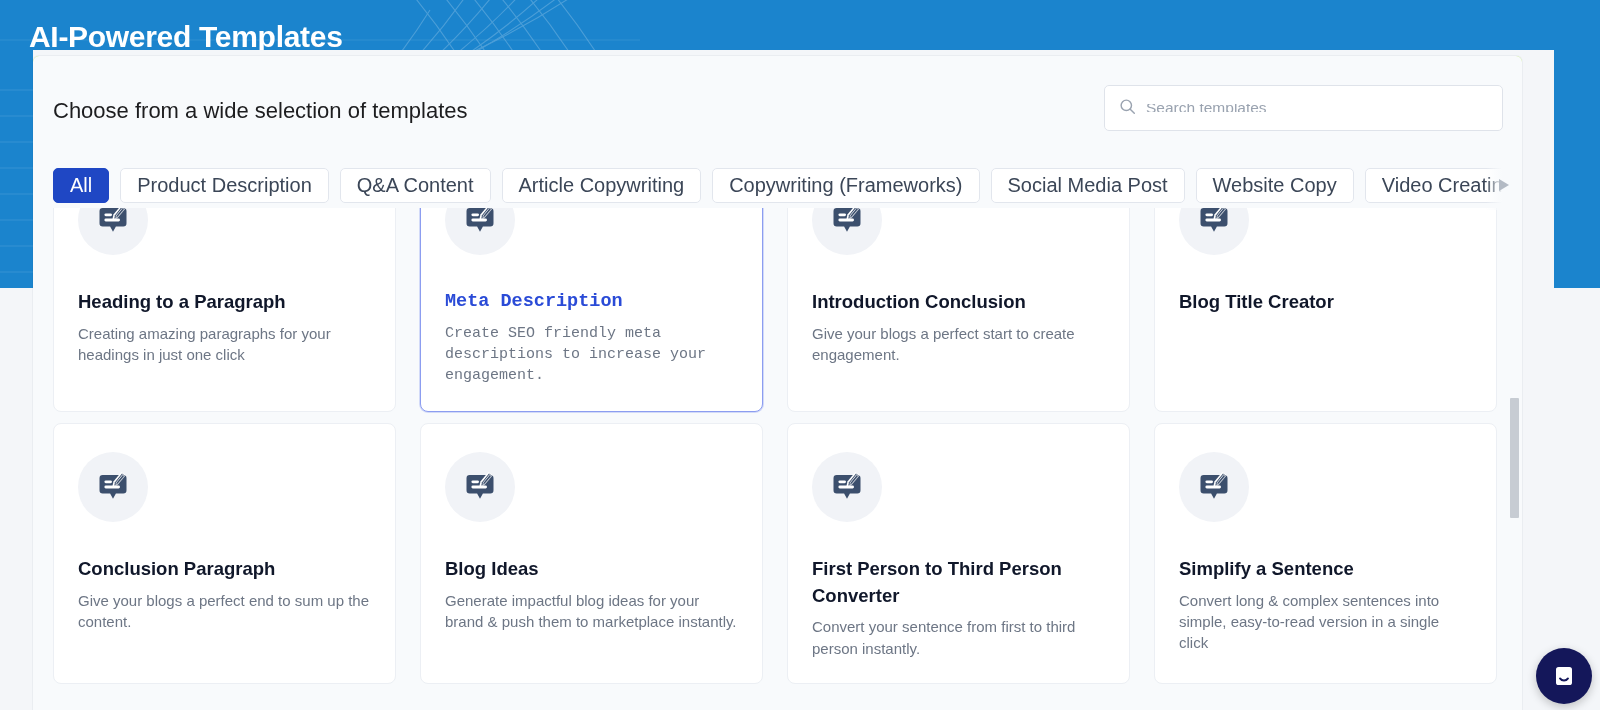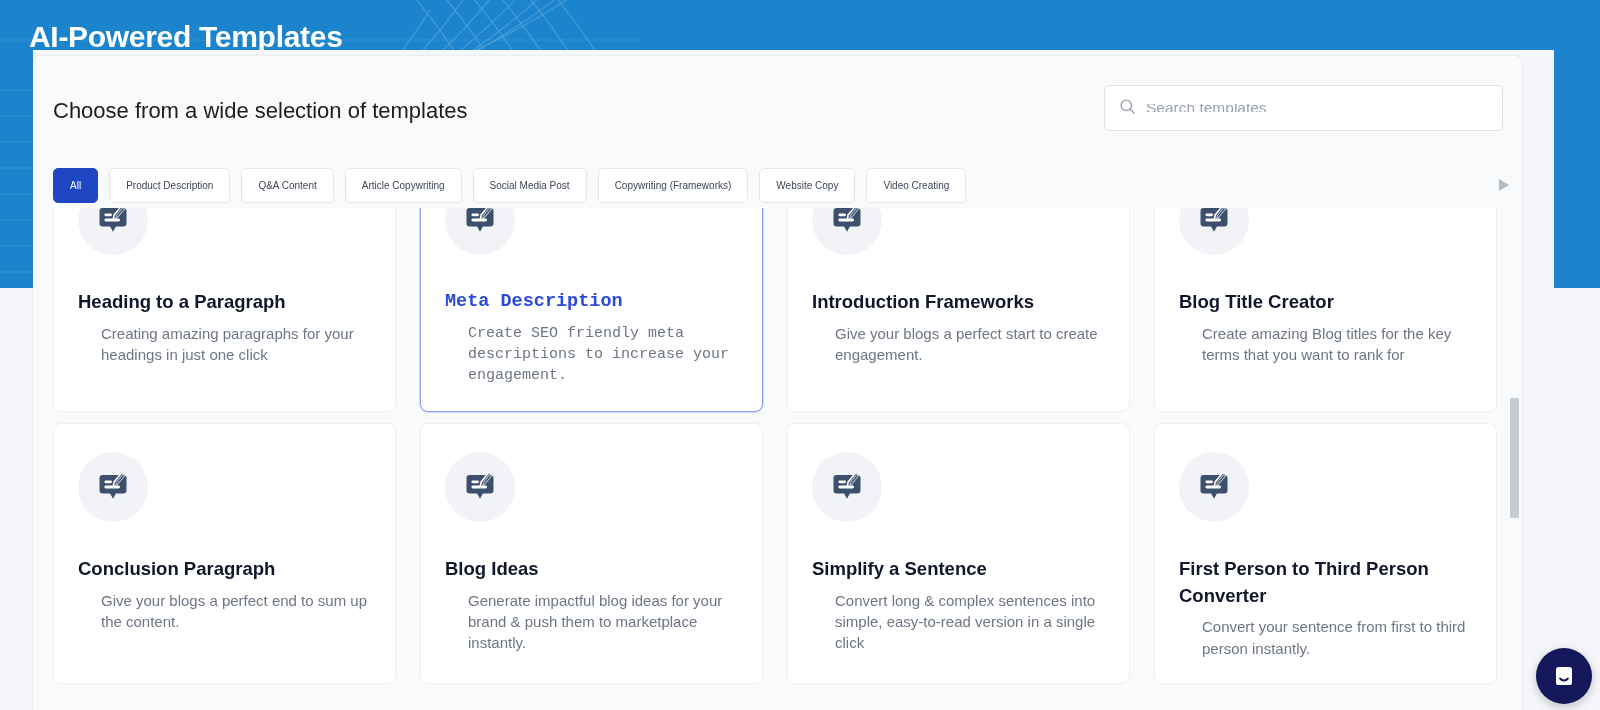--- a/index.html
+++ b/index.html
@@ -156,21 +156,21 @@
   }
   .tab {
     height: 35px;
     display: inline-flex;
     align-items: center;
     padding: 16px 16px;
     border-radius: 5px;
     border: 1px solid #e2e6ed;
     background: #ffffff;
     color: #3b4657;
-    font-size: 10px;
+    font-size: 20px;
     cursor: pointer;
     flex: 0 0 auto;
   }
   .tab.active {
     background: #1f47c4;
     border-color: #1f47c4;
     color: #ffffff;
   }
   .tabs-next {
     position: absolute;
@@ -232,21 +232,20 @@
     font-weight: bold;
     color: #10172a;
     line-height: 1.45;
     margin-bottom: 7px;
   }
   .card.selected .card-title { color: #2a4bd7; }
   .card-desc {
     font-size: 15px;
     color: #6d7685;
     line-height: 1.42;
-    margin-left: 23px;
   }
 
   
   .vscroll-track {
     position: absolute;
     right: 2px;
     top: 152px;
     width: 11px;
     height: 502px;
     background: transparent;
@@ -347,22 +346,22 @@
         </span>
         <input class="search-input" type="text" placeholder="Search templates" style="">
       </div>
 
       <div class="tabs-row">
         <div class="tabs-strip" id="tabs-strip">
             <div class="tab active">All</div>
             <div class="tab">Product Description</div>
             <div class="tab">Q&amp;A Content</div>
             <div class="tab">Article Copywriting</div>
+            <div class="tab">Copywriting (Frameworks)</div>
             <div class="tab">Social Media Post</div>
-            <div class="tab">Copywriting (Frameworks)</div>
             <div class="tab">Website Copy</div>
             <div class="tab">Video Creating</div>
           </div>
       </div>
       <div class="tabs-next">
         <svg width="14" height="16" viewBox="0 0 14 16">
           <polygon points="2,2 12,8 2,14" fill="#b3bac4"></polygon>
         </svg>
       </div>
     </div>
@@ -404,37 +403,36 @@
               <svg width="40" height="40" viewBox="0 0 40 40">
                 <path d="M6.5 11.2 a3.2 3.2 0 0 1 3.2-3.2 h20.6 a3.2 3.2 0 0 1 3.2 3.2 v12.1 a3.2 3.2 0 0 1 -3.2 3.2 h-7.4 l-2.9 5.2 -2.9 -5.2 h-7.4 a3.2 3.2 0 0 1 -3.2 -3.2 z" fill="#3c4f6d"></path>
                 <rect x="11.4" y="13.4" width="7.6" height="2.9" rx="1.45" fill="#ffffff"></rect>
                 <rect x="11.4" y="18.6" width="15.6" height="2.9" rx="1.45" fill="#ffffff"></rect>
                 <path d="M28.4 5.0 l4.3 3.2 -8.4 10.0 -4.9 1.3 1.0 -4.9 z" fill="#ffffff"></path>
                 <path d="M29.0 6.4 l3.1 2.3 -7.5 8.9 -3.3 0.9 0.7 -3.3 z" fill="#3c4f6d"></path>
                 <path d="M29.6 7.3 l2.1 1.6 -7.0 8.3 -2.2 0.6 0.5 -2.2 z" fill="#ffffff"></path>
                 <path d="M29.8 8.0 l1.3 1.0 -6.5 7.7 -1.4 0.4 0.3 -1.4 z" fill="#3c4f6d"></path>
               </svg>
             </div>
-            <div class="card-title">Introduction Frameworks</div>
+            <div class="card-title">Introduction Conclusion</div>
             <div class="card-desc">Give your blogs a perfect start to create engagement.</div>
           </div>
           <div class="card">
             <div class="card-icon-circle">
               <svg width="40" height="40" viewBox="0 0 40 40">
                 <path d="M6.5 11.2 a3.2 3.2 0 0 1 3.2-3.2 h20.6 a3.2 3.2 0 0 1 3.2 3.2 v12.1 a3.2 3.2 0 0 1 -3.2 3.2 h-7.4 l-2.9 5.2 -2.9 -5.2 h-7.4 a3.2 3.2 0 0 1 -3.2 -3.2 z" fill="#3c4f6d"></path>
                 <rect x="11.4" y="13.4" width="7.6" height="2.9" rx="1.45" fill="#ffffff"></rect>
                 <rect x="11.4" y="18.6" width="15.6" height="2.9" rx="1.45" fill="#ffffff"></rect>
                 <path d="M28.4 5.0 l4.3 3.2 -8.4 10.0 -4.9 1.3 1.0 -4.9 z" fill="#ffffff"></path>
                 <path d="M29.0 6.4 l3.1 2.3 -7.5 8.9 -3.3 0.9 0.7 -3.3 z" fill="#3c4f6d"></path>
                 <path d="M29.6 7.3 l2.1 1.6 -7.0 8.3 -2.2 0.6 0.5 -2.2 z" fill="#ffffff"></path>
                 <path d="M29.8 8.0 l1.3 1.0 -6.5 7.7 -1.4 0.4 0.3 -1.4 z" fill="#3c4f6d"></path>
               </svg>
             </div>
             <div class="card-title">Blog Title Creator</div>
-            <div class="card-desc">Create amazing Blog titles for the key terms that you want to rank for</div>
           </div>
           <div class="card">
             <div class="card-icon-circle">
               <svg width="40" height="40" viewBox="0 0 40 40">
                 <path d="M6.5 11.2 a3.2 3.2 0 0 1 3.2-3.2 h20.6 a3.2 3.2 0 0 1 3.2 3.2 v12.1 a3.2 3.2 0 0 1 -3.2 3.2 h-7.4 l-2.9 5.2 -2.9 -5.2 h-7.4 a3.2 3.2 0 0 1 -3.2 -3.2 z" fill="#3c4f6d"></path>
                 <rect x="11.4" y="13.4" width="7.6" height="2.9" rx="1.45" fill="#ffffff"></rect>
                 <rect x="11.4" y="18.6" width="15.6" height="2.9" rx="1.45" fill="#ffffff"></rect>
                 <path d="M28.4 5.0 l4.3 3.2 -8.4 10.0 -4.9 1.3 1.0 -4.9 z" fill="#ffffff"></path>
                 <path d="M29.0 6.4 l3.1 2.3 -7.5 8.9 -3.3 0.9 0.7 -3.3 z" fill="#3c4f6d"></path>
                 <path d="M29.6 7.3 l2.1 1.6 -7.0 8.3 -2.2 0.6 0.5 -2.2 z" fill="#ffffff"></path>
@@ -464,37 +462,37 @@
               <svg width="40" height="40" viewBox="0 0 40 40">
                 <path d="M6.5 11.2 a3.2 3.2 0 0 1 3.2-3.2 h20.6 a3.2 3.2 0 0 1 3.2 3.2 v12.1 a3.2 3.2 0 0 1 -3.2 3.2 h-7.4 l-2.9 5.2 -2.9 -5.2 h-7.4 a3.2 3.2 0 0 1 -3.2 -3.2 z" fill="#3c4f6d"></path>
                 <rect x="11.4" y="13.4" width="7.6" height="2.9" rx="1.45" fill="#ffffff"></rect>
                 <rect x="11.4" y="18.6" width="15.6" height="2.9" rx="1.45" fill="#ffffff"></rect>
                 <path d="M28.4 5.0 l4.3 3.2 -8.4 10.0 -4.9 1.3 1.0 -4.9 z" fill="#ffffff"></path>
                 <path d="M29.0 6.4 l3.1 2.3 -7.5 8.9 -3.3 0.9 0.7 -3.3 z" fill="#3c4f6d"></path>
                 <path d="M29.6 7.3 l2.1 1.6 -7.0 8.3 -2.2 0.6 0.5 -2.2 z" fill="#ffffff"></path>
                 <path d="M29.8 8.0 l1.3 1.0 -6.5 7.7 -1.4 0.4 0.3 -1.4 z" fill="#3c4f6d"></path>
               </svg>
             </div>
+            <div class="card-title">First Person to Third Person Converter</div>
+            <div class="card-desc">Convert your sentence from first to third person instantly.</div>
+          </div>
+          <div class="card">
+            <div class="card-icon-circle">
+              <svg width="40" height="40" viewBox="0 0 40 40">
+                <path d="M6.5 11.2 a3.2 3.2 0 0 1 3.2-3.2 h20.6 a3.2 3.2 0 0 1 3.2 3.2 v12.1 a3.2 3.2 0 0 1 -3.2 3.2 h-7.4 l-2.9 5.2 -2.9 -5.2 h-7.4 a3.2 3.2 0 0 1 -3.2 -3.2 z" fill="#3c4f6d"></path>
+                <rect x="11.4" y="13.4" width="7.6" height="2.9" rx="1.45" fill="#ffffff"></rect>
+                <rect x="11.4" y="18.6" width="15.6" height="2.9" rx="1.45" fill="#ffffff"></rect>
+                <path d="M28.4 5.0 l4.3 3.2 -8.4 10.0 -4.9 1.3 1.0 -4.9 z" fill="#ffffff"></path>
+                <path d="M29.0 6.4 l3.1 2.3 -7.5 8.9 -3.3 0.9 0.7 -3.3 z" fill="#3c4f6d"></path>
+                <path d="M29.6 7.3 l2.1 1.6 -7.0 8.3 -2.2 0.6 0.5 -2.2 z" fill="#ffffff"></path>
+                <path d="M29.8 8.0 l1.3 1.0 -6.5 7.7 -1.4 0.4 0.3 -1.4 z" fill="#3c4f6d"></path>
+              </svg>
+            </div>
             <div class="card-title">Simplify a Sentence</div>
             <div class="card-desc">Convert long &amp; complex sentences into simple, easy-to-read version in a single click</div>
-          </div>
-          <div class="card">
-            <div class="card-icon-circle">
-              <svg width="40" height="40" viewBox="0 0 40 40">
-                <path d="M6.5 11.2 a3.2 3.2 0 0 1 3.2-3.2 h20.6 a3.2 3.2 0 0 1 3.2 3.2 v12.1 a3.2 3.2 0 0 1 -3.2 3.2 h-7.4 l-2.9 5.2 -2.9 -5.2 h-7.4 a3.2 3.2 0 0 1 -3.2 -3.2 z" fill="#3c4f6d"></path>
-                <rect x="11.4" y="13.4" width="7.6" height="2.9" rx="1.45" fill="#ffffff"></rect>
-                <rect x="11.4" y="18.6" width="15.6" height="2.9" rx="1.45" fill="#ffffff"></rect>
-                <path d="M28.4 5.0 l4.3 3.2 -8.4 10.0 -4.9 1.3 1.0 -4.9 z" fill="#ffffff"></path>
-                <path d="M29.0 6.4 l3.1 2.3 -7.5 8.9 -3.3 0.9 0.7 -3.3 z" fill="#3c4f6d"></path>
-                <path d="M29.6 7.3 l2.1 1.6 -7.0 8.3 -2.2 0.6 0.5 -2.2 z" fill="#ffffff"></path>
-                <path d="M29.8 8.0 l1.3 1.0 -6.5 7.7 -1.4 0.4 0.3 -1.4 z" fill="#3c4f6d"></path>
-              </svg>
-            </div>
-            <div class="card-title">First Person to Third Person Converter</div>
-            <div class="card-desc">Convert your sentence from first to third person instantly.</div>
           </div>
         </div>
     </div>
 
     <div class="vscroll-track">
       <div class="vscroll-thumb"></div>
     </div>
 
   </div>
 

